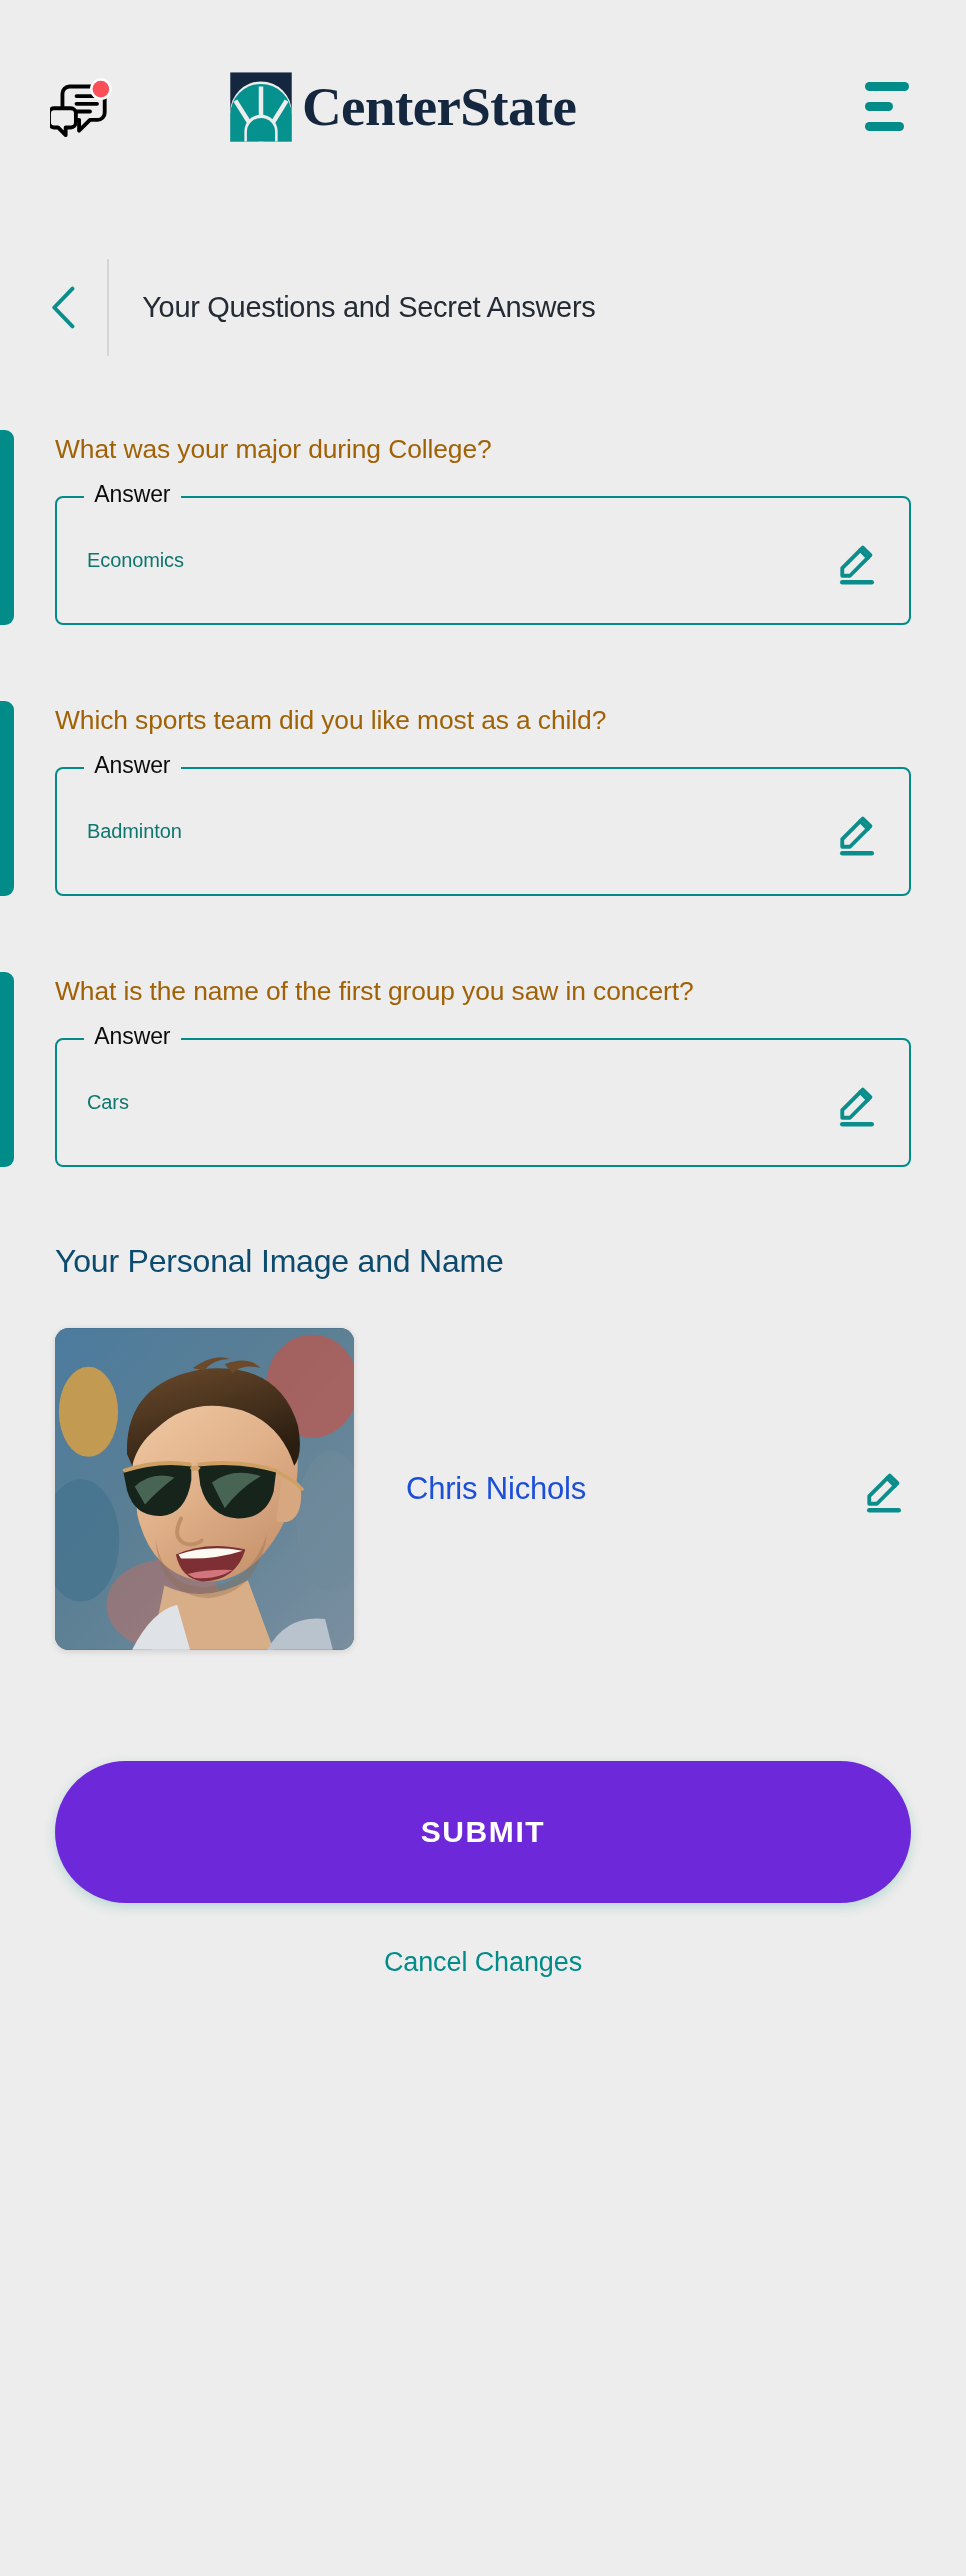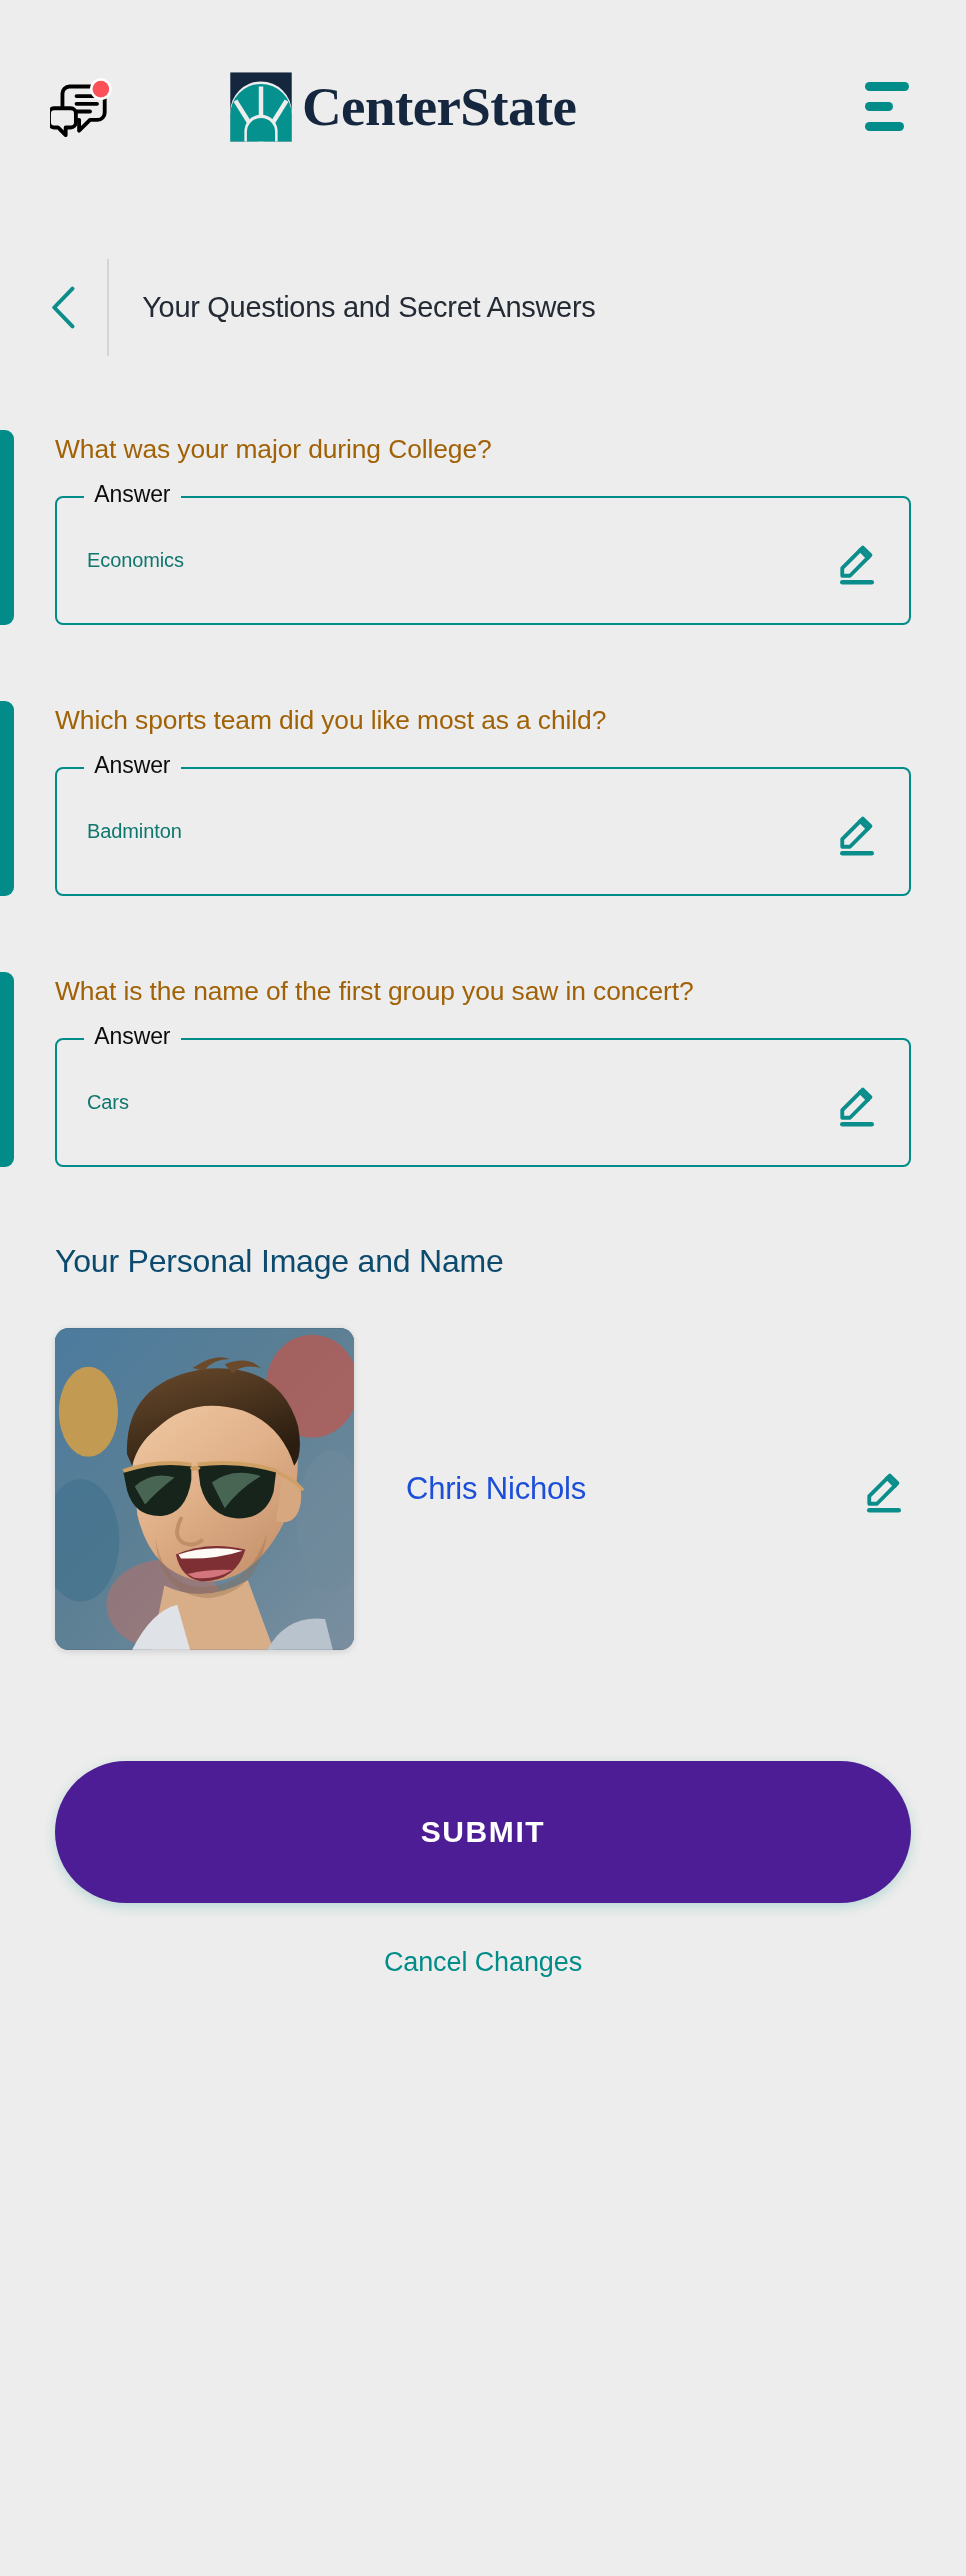--- a/index.html
+++ b/index.html
@@ -213,21 +213,21 @@
   
   .actions {
     padding: 0 55px;
     margin-top: 111px;
   }
   .submit-btn {
     width: 100%;
     height: 142px;
     border: none;
     border-radius: 77px;
-    background: #4c1d95;
+    background: #6d28d9;
     color: #ffffff;
     font-family: "Liberation Sans", sans-serif;
     font-size: 30px;
     font-weight: 700;
     letter-spacing: 1.6px;
     cursor: pointer;
     box-shadow: 0 3.9px 11.6px rgba(2,140,137,0.22);
   }
   .cancel-link {
     display: block;

